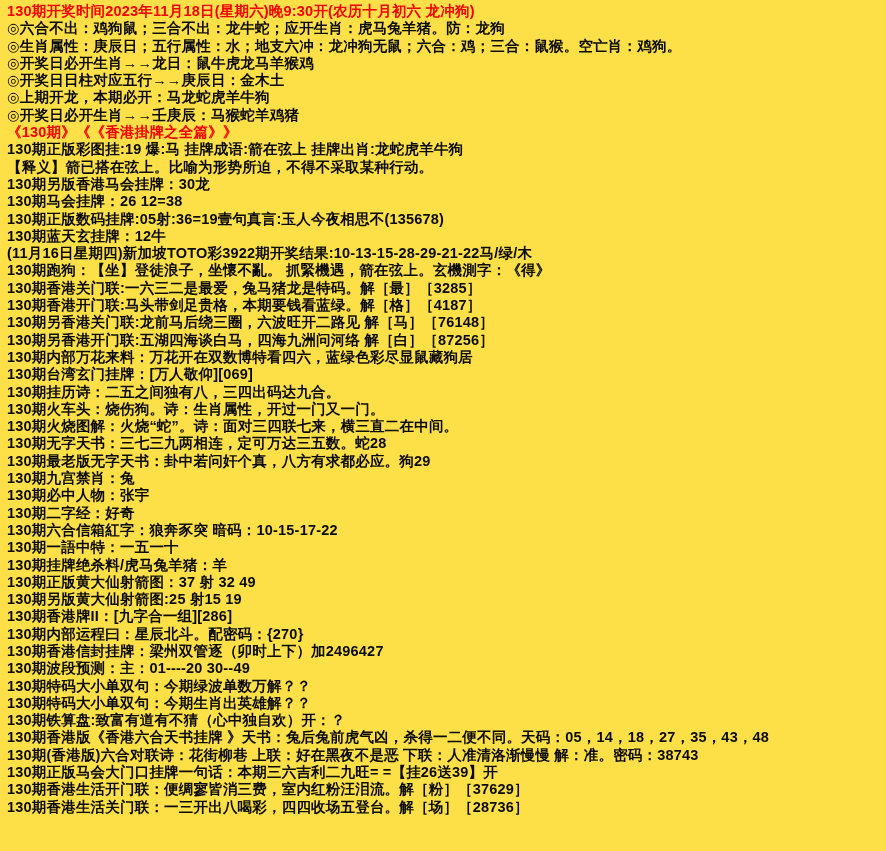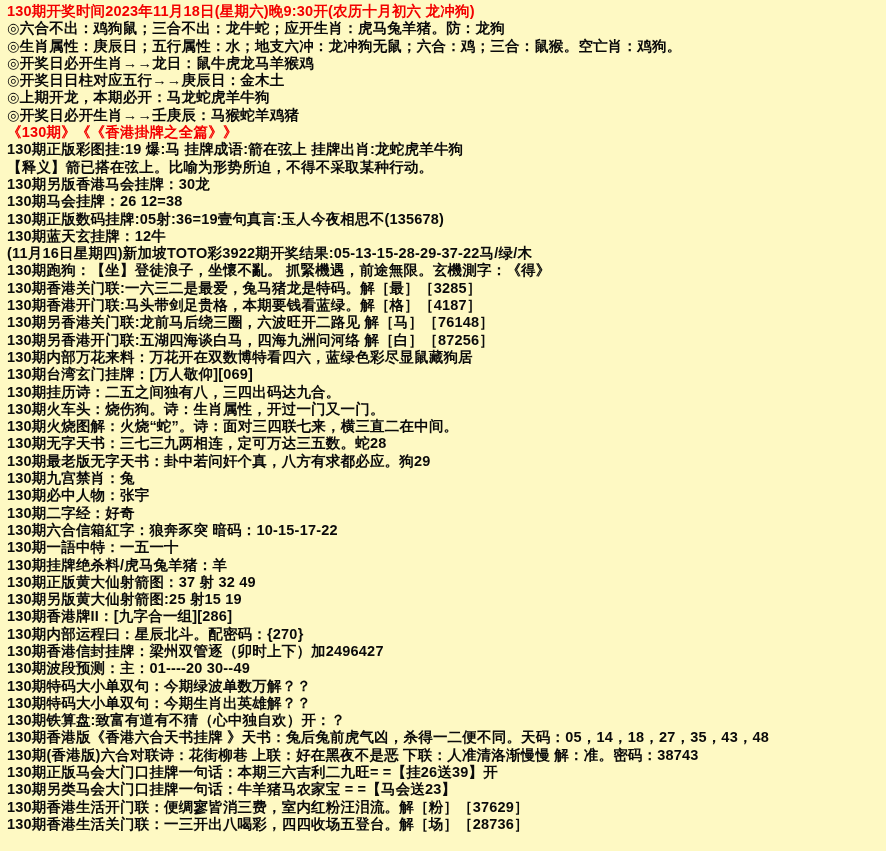--- a/index.html
+++ b/index.html
@@ -4,21 +4,21 @@
 <style>
   html, body {
     margin: 0;
     padding: 0;
     background: #ffffff;
   }
   .sheet {
     width: 886px;
     height: 851px;
     box-sizing: border-box;
-    background: #fef9c3;
+    background: #fde047;
     padding: 3px 4px 0 7px;
     overflow: hidden;
     font-family: "Liberation Sans", "DejaVu Sans", sans-serif;
     font-weight: bold;
   }
   .line {
     font-size: 14.5px;
     line-height: 17.3px;
     height: 17.3px;
     color: #0a0a0a;
@@ -42,22 +42,22 @@
       <div class="line">◎开奖日日柱对应五行→→庚辰日：金木土</div>
       <div class="line">◎上期开龙，本期必开：马龙蛇虎羊牛狗</div>
       <div class="line">◎开奖日必开生肖→→壬庚辰：马猴蛇羊鸡猪</div>
       <div class="line hl">《130期》《《香港掛牌之全篇》》</div>
       <div class="line">130期正版彩图挂:19  爆:马  挂牌成语:箭在弦上  挂牌出肖:龙蛇虎羊牛狗</div>
       <div class="line">【释义】箭已搭在弦上。比喻为形势所迫，不得不采取某种行动。</div>
       <div class="line">130期另版香港马会挂牌：30龙</div>
       <div class="line">130期马会挂牌：26  12=38</div>
       <div class="line">130期正版数码挂牌:05射:36=19壹句真言:玉人今夜相思不(135678)</div>
       <div class="line">130期蓝天玄挂牌：12牛</div>
-      <div class="line">(11月16日星期四)新加坡TOTO彩3922期开奖结果:05-13-15-28-29-37-22马/绿/木</div>
-      <div class="line">130期跑狗：【坐】登徒浪子，坐懷不亂。 抓緊機遇，前途無限。玄機測字：《得》</div>
+      <div class="line">(11月16日星期四)新加坡TOTO彩3922期开奖结果:10-13-15-28-29-21-22马/绿/木</div>
+      <div class="line">130期跑狗：【坐】登徒浪子，坐懷不亂。 抓緊機遇，箭在弦上。玄機測字：《得》</div>
       <div class="line">130期香港关门联:一六三二是最爱，兔马猪龙是特码。解［最］［3285］</div>
       <div class="line">130期香港开门联:马头带剑足贵格，本期要钱看蓝绿。解［格］［4187］</div>
       <div class="line">130期另香港关门联:龙前马后绕三圈，六波旺开二路见  解［马］［76148］</div>
       <div class="line">130期另香港开门联:五湖四海谈白马，四海九洲问河络  解［白］［87256］</div>
       <div class="line">130期内部万花来料：万花开在双数博特看四六，蓝绿色彩尽显鼠藏狗居</div>
       <div class="line">130期台湾玄门挂牌：[万人敬仰][069]</div>
       <div class="line">130期挂历诗：二五之间独有八，三四出码达九合。</div>
       <div class="line">130期火车头：烧伤狗。诗：生肖属性，开过一门又一门。</div>
       <div class="line">130期火烧图解：火烧“蛇”。诗：面对三四联七来，横三直二在中间。</div>
       <div class="line">130期无字天书：三七三九两相连，定可万达三五数。蛇28</div>
@@ -73,17 +73,16 @@
       <div class="line">130期香港牌II：[九字合一组][286]</div>
       <div class="line">130期内部运程曰：星辰北斗。配密码：{270}</div>
       <div class="line">130期香港信封挂牌：梁州双管逐（卯时上下）加2496427</div>
       <div class="line">130期波段预测：主：01----20  30--49</div>
       <div class="line">130期特码大小单双句：今期绿波单数万解？？</div>
       <div class="line">130期特码大小单双句：今期生肖出英雄解？？</div>
       <div class="line">130期铁算盘:致富有道有不猜（心中独自欢）开：？</div>
       <div class="line">130期香港版《香港六合天书挂牌 》天书：兔后兔前虎气凶，杀得一二便不同。天码：05，14，18，27，35，43，48</div>
       <div class="line">130期(香港版)六合对联诗：花街柳巷  上联：好在黑夜不是恶  下联：人准清洛渐慢慢  解：准。密码：38743</div>
       <div class="line">130期正版马会大门口挂牌一句话：本期三六吉利二九旺= =【挂26送39】开</div>
-      <div class="line">130期另类马会大门口挂牌一句话：牛羊猪马农家宝 = =【马会送23】</div>
       <div class="line">130期香港生活开门联：便绸寥皆消三费，室内红粉汪泪流。解［粉］［37629］</div>
       <div class="line">130期香港生活关门联：一三开出八喝彩，四四收场五登台。解［场］［28736］</div>
     </div>
 </div>
 
 </body></html>

